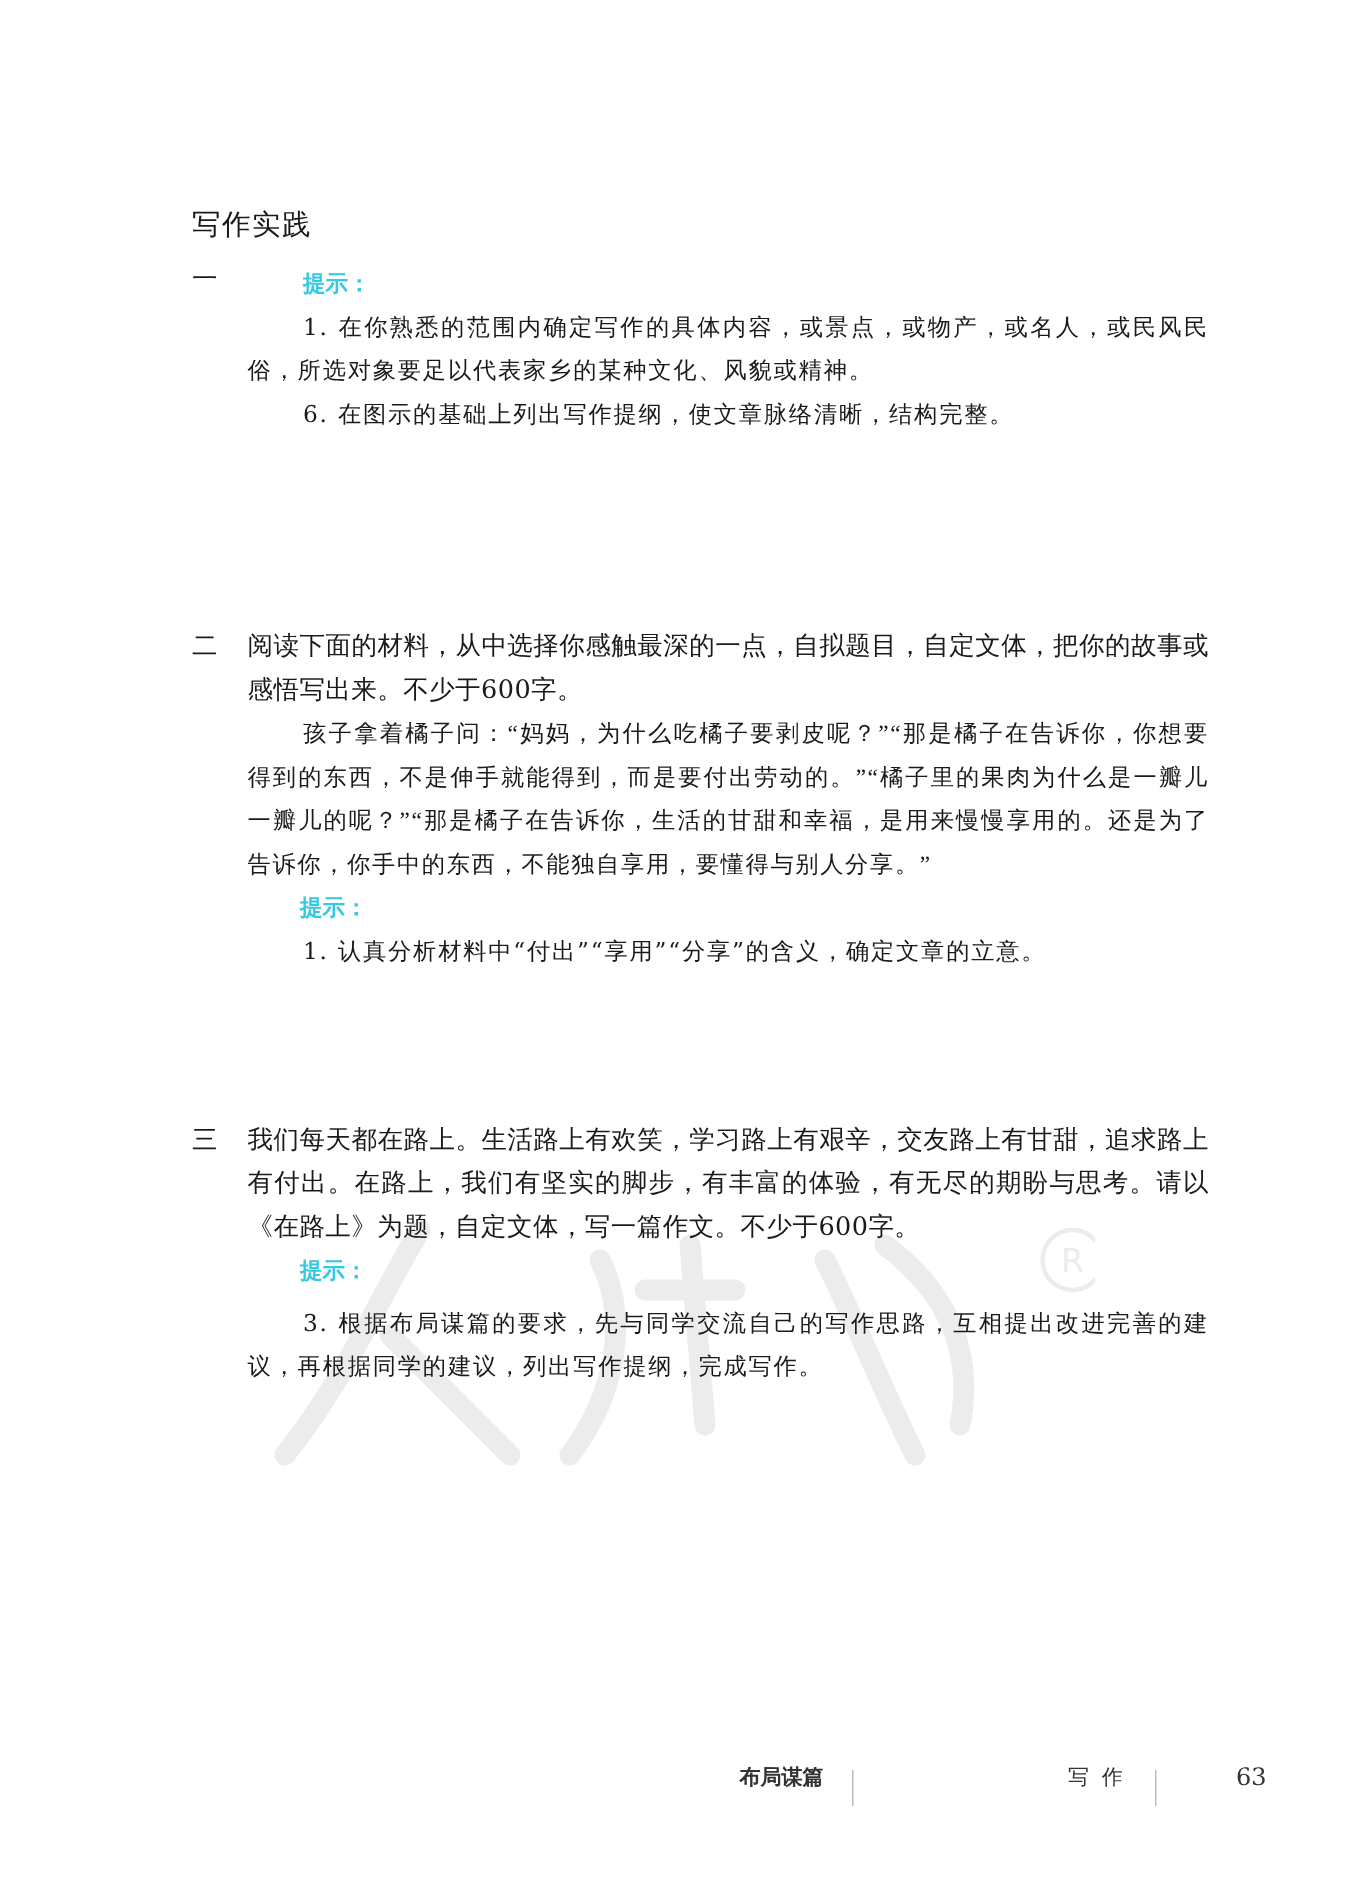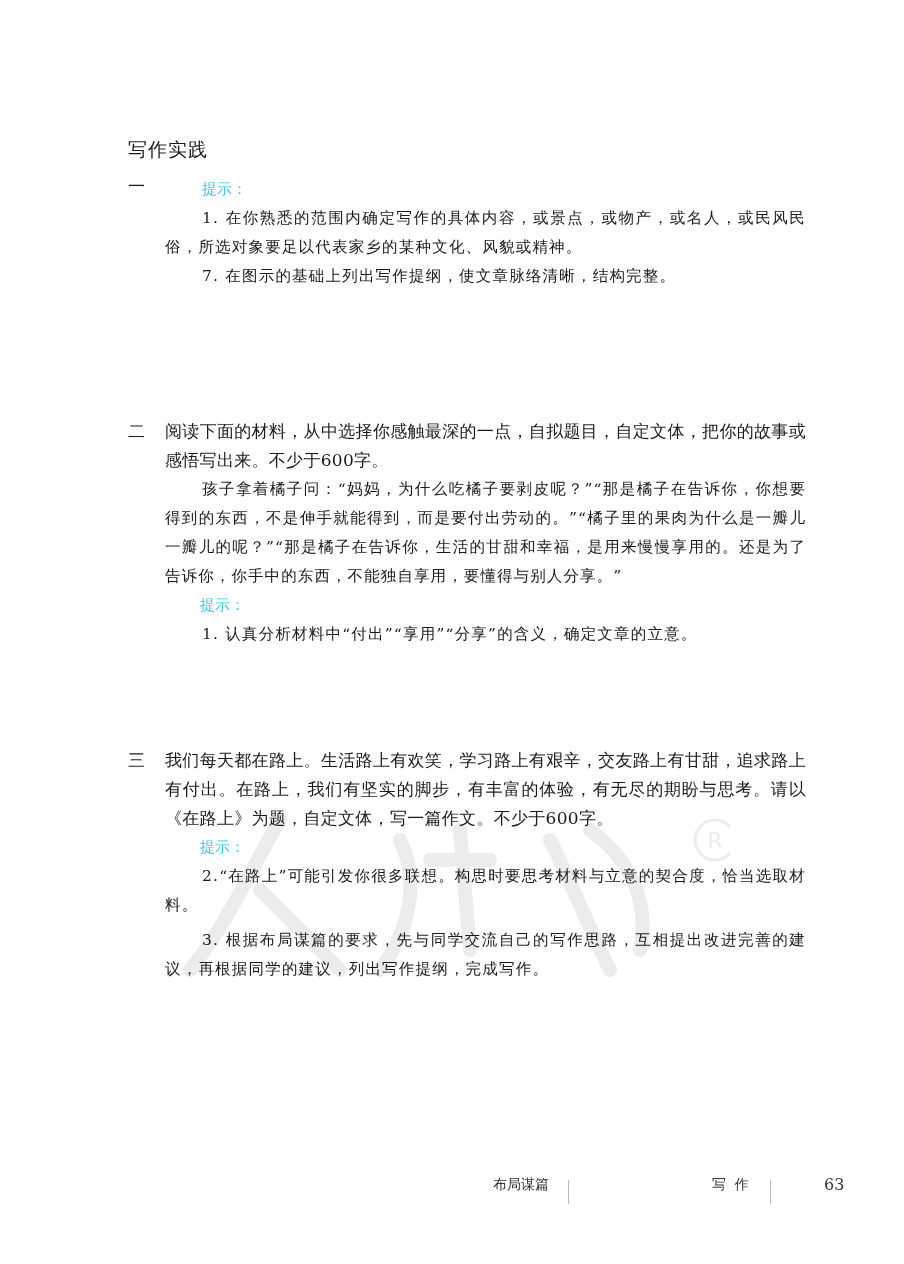--- a/index.html
+++ b/index.html
@@ -2,37 +2,37 @@
 <html><head>
 <meta charset="utf-8">
 <style>
   html, body { margin:0; padding:0; background:#ffffff; }
   body { width:904px; height:1264px; position:relative; overflow:hidden;
          font-family:"DejaVu Serif","Liberation Serif",serif; color:#1a1a1a; }
   .page-title { position:absolute; left:128px; top:116px; font-size:19px; letter-spacing:1px;margin-top:21px; }
   .section { position:absolute; left:128px; width:678px; }
   .num { position:absolute; left:0; top:0; font-size:17px; line-height:29px; }
   .body-text { margin-left:37px; font-size:17px; line-height:29px; text-align:justify; letter-spacing:0.3px; }
-  .tip-label { margin-left:74px; font-family:"DejaVu Sans","Liberation Sans",sans-serif; color:#35c8e4; font-size:15px; line-height:29px; font-weight:normal; }
+  .tip-label { margin-left:74px; font-family:"DejaVu Sans","Liberation Sans",sans-serif; color:#35c8e4; font-size:15px; line-height:29px; font-weight:bold; }
   .tip { margin-left:37px; font-size:15.5px; line-height:29px; text-indent:37px; text-align:justify; letter-spacing:1.2px; }
-  .material { margin-left:37px; font-size:15.5px; line-height:29px; text-indent:37px; text-align:justify; letter-spacing:1.1px; }
+  .material { margin-left:37px; font-size:15.5px; line-height:29px; text-indent:37px; text-align:justify; letter-spacing:1.1px;font-family:Liberation Serif, serif; }
   .watermark { position:absolute; left:170px; top:800px; width:560px; height:180px; pointer-events:none; }
   .footer { position:absolute; top:1176px; font-size:14px; color:#333; }
   .footer-sep { position:absolute; top:1180px; width:1px; height:24px; background:#bbbbbb; }
 </style>
 </head>
 <body>
 
 <div class="page-title">写作实践</div>
 
 <div class="section" style="top:172px;">
   <span class="num">一</span>
   <div class="tip-label" style="margin-top:3px;">提示：</div>
   <div class="tip">1. 在你熟悉的范围内确定写作的具体内容，或景点，或物产，或名人，或民风民俗，所选对象要足以代表家乡的某种文化、风貌或精神。</div>
-  <div class="tip">7. 在图示的基础上列出写作提纲，使文章脉络清晰，结构完整。</div>
+  <div class="tip">6. 在图示的基础上列出写作提纲，使文章脉络清晰，结构完整。</div>
 </div>
 
 <div class="section" style="top:417px;">
   <span class="num">二</span>
   <div class="body-text">阅读下面的材料，从中选择你感触最深的一点，自拟题目，自定文体，把你的故事或感悟写出来。不少于600字。</div>
   <div class="material">孩子拿着橘子问：“妈妈，为什么吃橘子要剥皮呢？”“那是橘子在告诉你，你想要得到的东西，不是伸手就能得到，而是要付出劳动的。”“橘子里的果肉为什么是一瓣儿一瓣儿的呢？”“那是橘子在告诉你，生活的甘甜和幸福，是用来慢慢享用的。还是为了告诉你，你手中的东西，不能独自享用，要懂得与别人分享。”</div>
   <div class="tip-label" style="margin-left:72px;">提示：</div>
   <div class="tip">1. 认真分析材料中“付出”“享用”“分享”的含义，确定文章的立意。</div>
 </div>
 
@@ -46,21 +46,20 @@
     <path d="M420 30 C460 60 480 100 470 150"></path>
   </g>
   <circle cx="545" cy="40" r="20" fill="none" stroke="#ececec" stroke-width="3"></circle>
   <text x="545" y="48" text-anchor="middle" font-size="22" fill="#ececec" font-family="DejaVu Sans, sans-serif">R</text>
 </svg>
 
 <div class="section" style="top:746px;">
   <span class="num">三</span>
   <div class="body-text">我们每天都在路上。生活路上有欢笑，学习路上有艰辛，交友路上有甘甜，追求路上有付出。在路上，我们有坚实的脚步，有丰富的体验，有无尽的期盼与思考。请以《在路上》为题，自定文体，写一篇作文。不少于600字。</div>
   <div class="tip-label" style="margin-left:72px;">提示：</div>
-  <div class="tip">2.“在路上”可能引发你很多联想。构思时要思考材料与立意的契合度，恰当选取材料。</div>
   <div class="tip" style="margin-top:6px;">3. 根据布局谋篇的要求，先与同学交流自己的写作思路，互相提出改进完善的建议，再根据同学的建议，列出写作提纲，完成写作。</div>
 </div>
 
-<div class="footer" style="left:493px;">布局谋篇</div>
+<div class="footer" style="left:493px;font-weight:bold;">布局谋篇</div>
 <div class="footer-sep" style="left:568px;"></div>
 <div class="footer" style="left:712px; letter-spacing:2px;">写 作</div>
 <div class="footer-sep" style="left:770px;"></div>
 <div class="footer" style="left:824px; font-size:16px; top:1175px;">63</div>
 
 </body></html>

